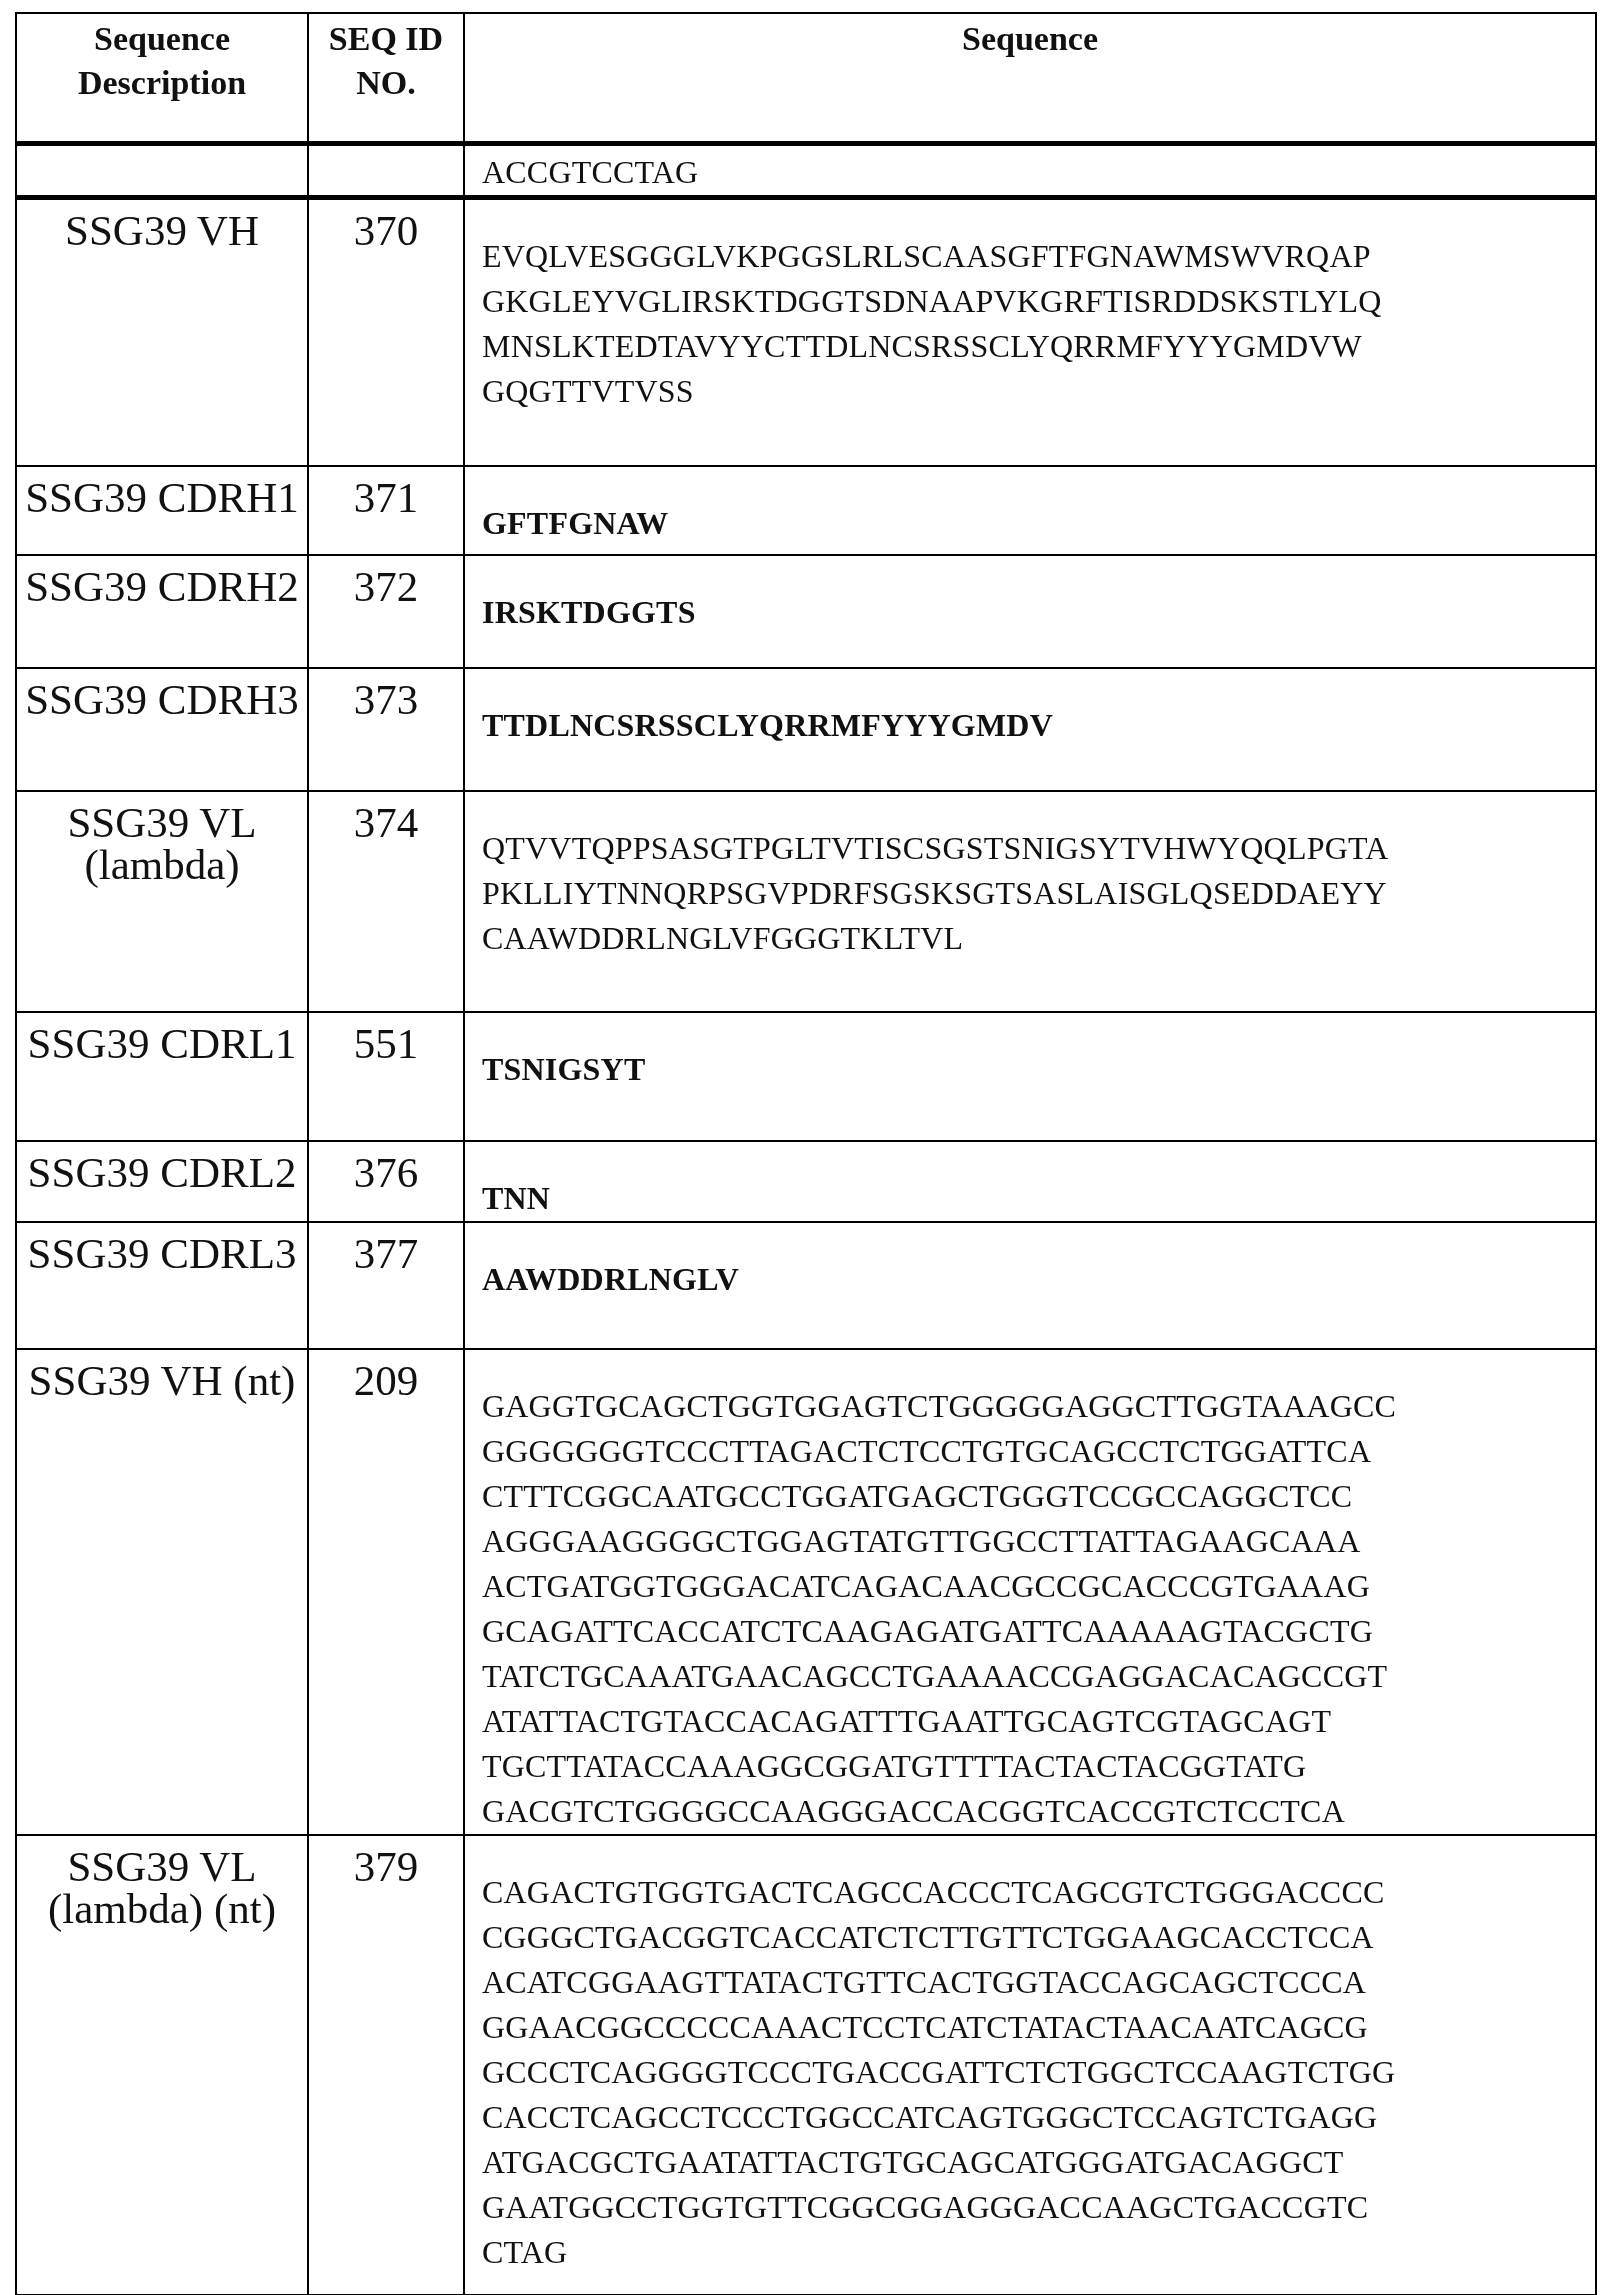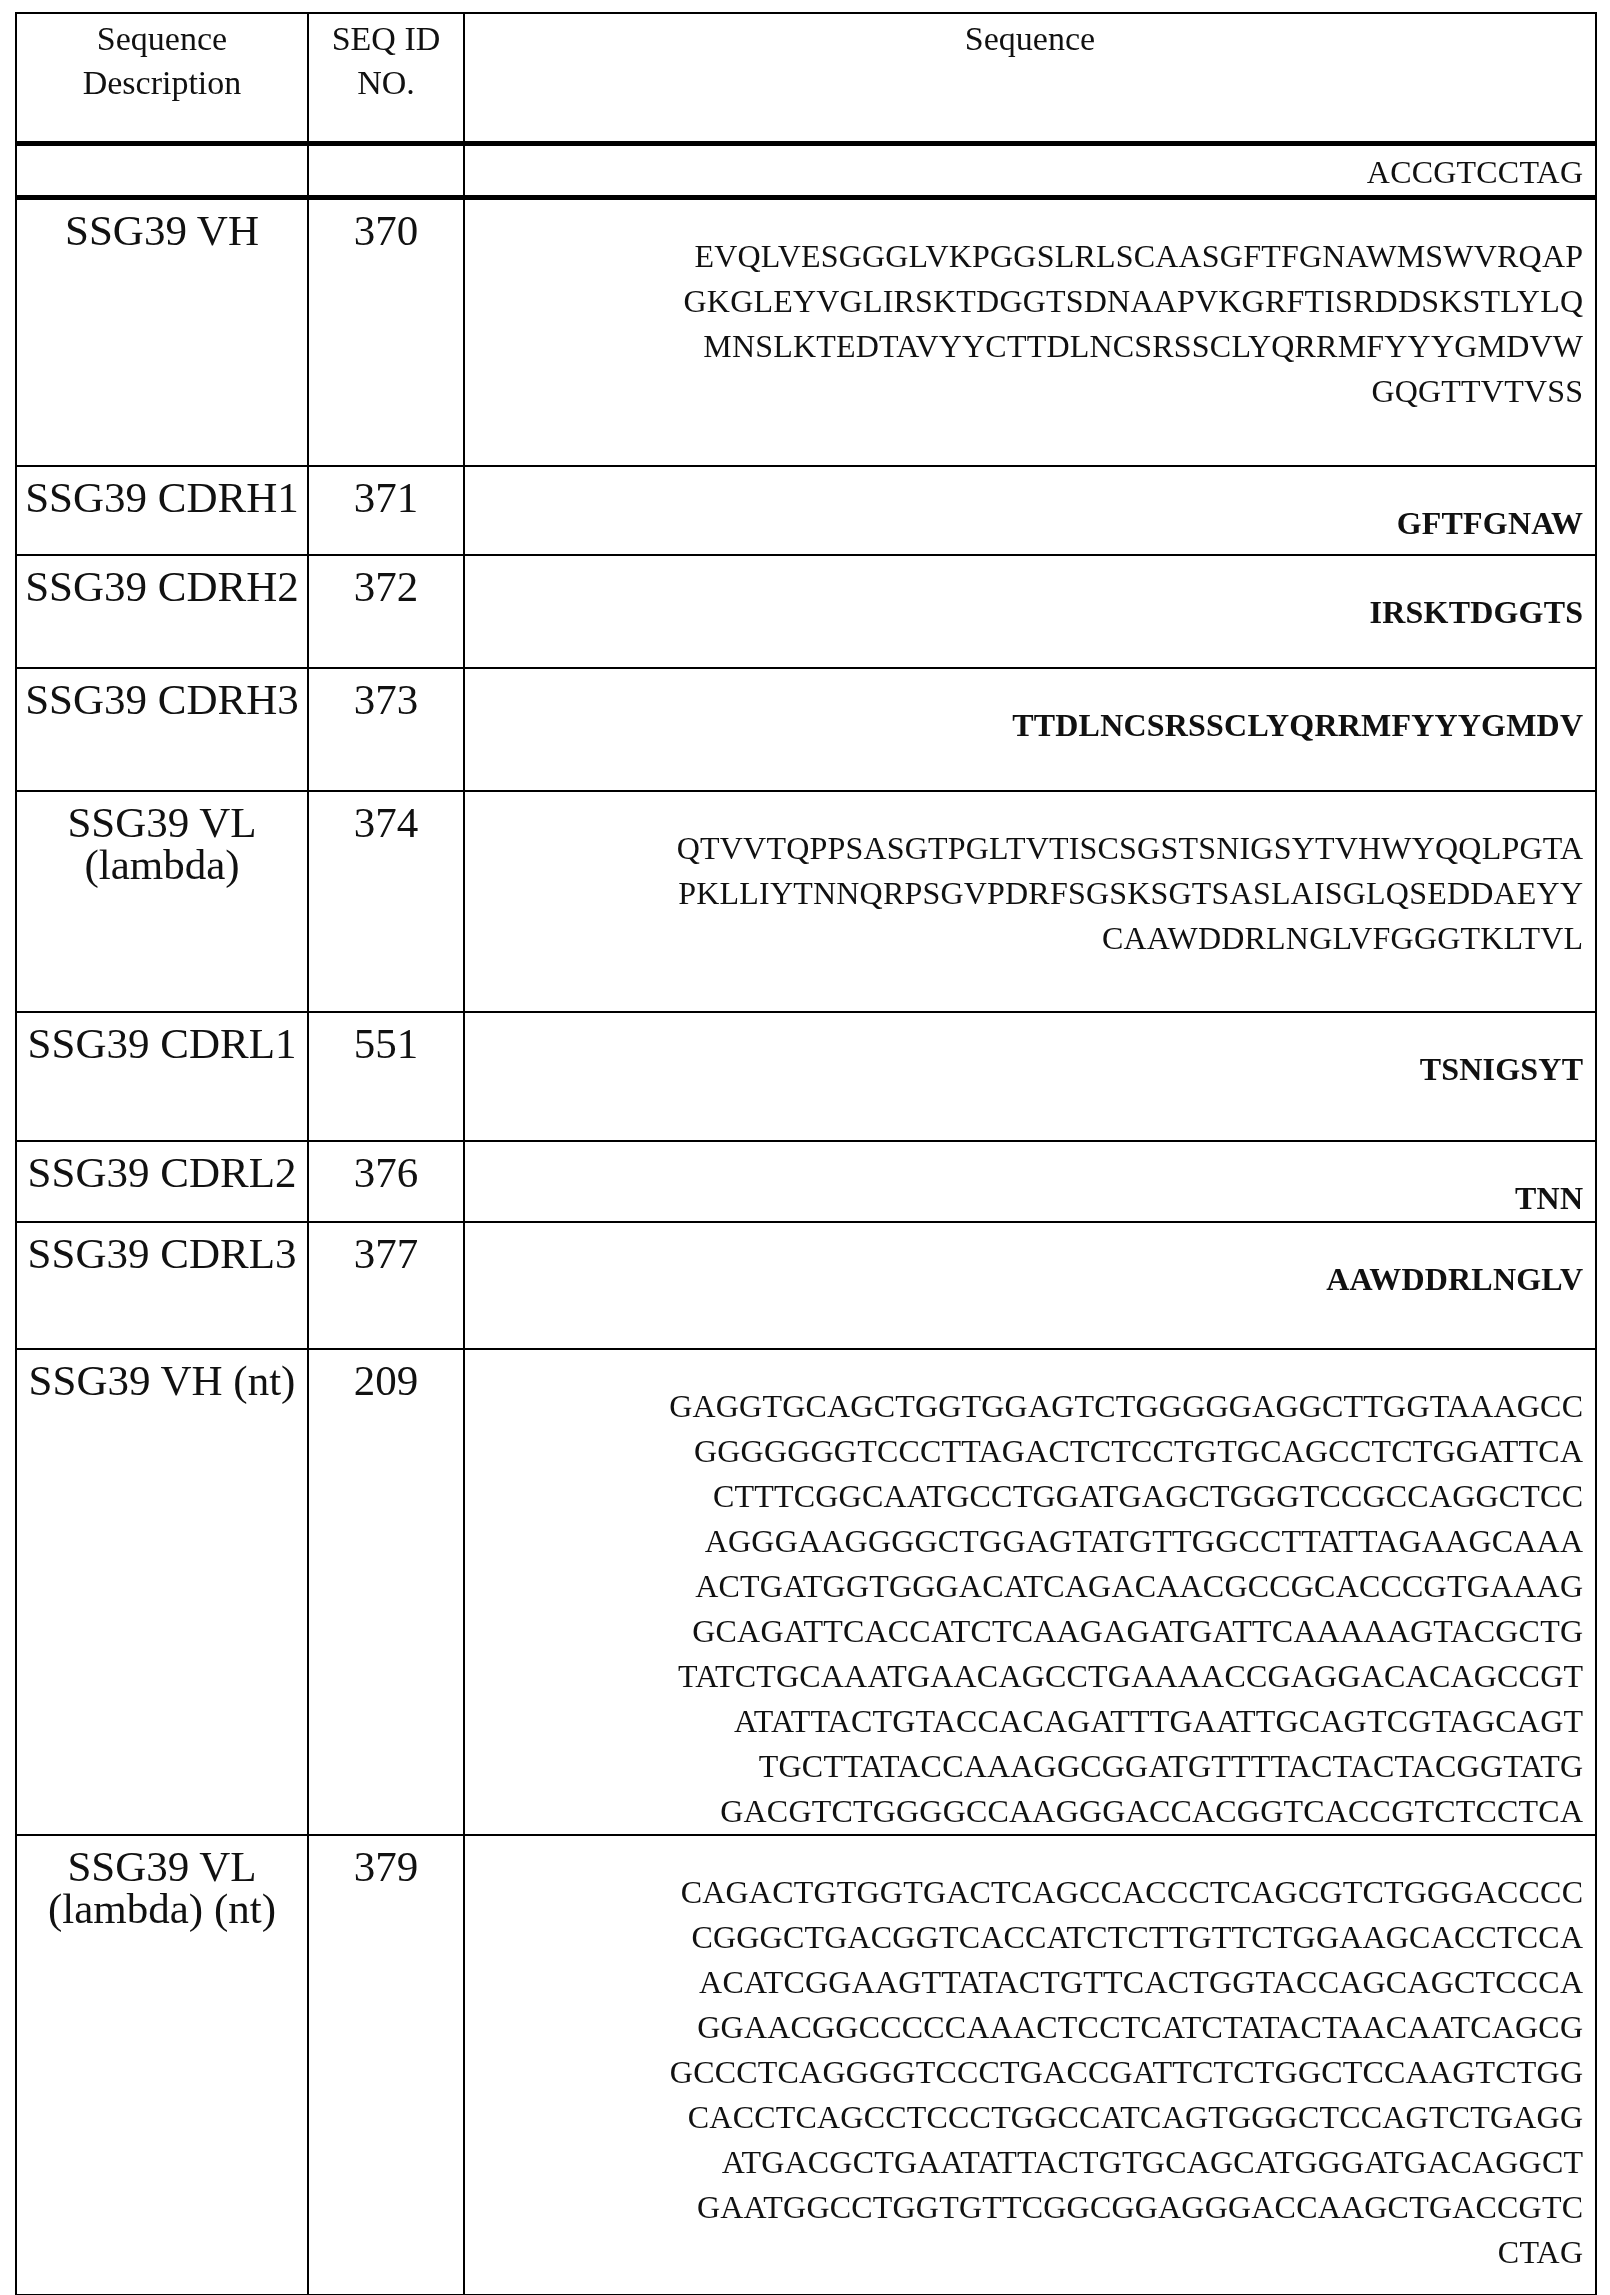--- a/index.html
+++ b/index.html
@@ -5,24 +5,24 @@
   html, body { margin: 0; padding: 0; background: #ffffff; }
   body { width: 1610px; height: 2295px; position: relative; font-family: "Liberation Serif", "DejaVu Serif", serif; color: #111; }
   table.seq {
     position: absolute; left: 15px; top: 11.8px; width: 1580px;
     border-collapse: collapse; table-layout: fixed;
   }
   table.seq td, table.seq th {
     border: 2.5px solid #000; vertical-align: top; padding: 0;
   }
   col.c1 { width: 292px; } col.c2 { width: 156px; } col.c3 { width: 1132px; }
-  th { font-weight: normal; font-size: 34px; line-height: 44px; text-align: center; padding-top: 3.4px !important; }
+  th { font-weight: bold; font-size: 34px; line-height: 44px; text-align: center; padding-top: 3.4px !important; }
   th.seqhead { vertical-align: middle; text-align: center; }
   td.desc, td.id { text-align: center; font-size: 43px; line-height: 42px; padding-top: 10px !important; }
-  td.sq { font-size: 32px; line-height: 45px; padding: 0 11.8px 0 17px !important; letter-spacing: 0.2px; word-break: break-all; text-align: right; }
+  td.sq { font-size: 32px; line-height: 45px; padding: 0 11.8px 0 17px !important; letter-spacing: 0.2px; word-break: break-all; }
   td.sq .inner { padding-top: 34px; }
   td.sq.cont .inner { padding-top: 3.4px; }
   .seqline { display: block; white-space: nowrap; }
   b { font-weight: bold; }
   tr.thick td { border-top-width: 5px; }
 </style>
 </head>
 <body>
 
 <table class="seq">

